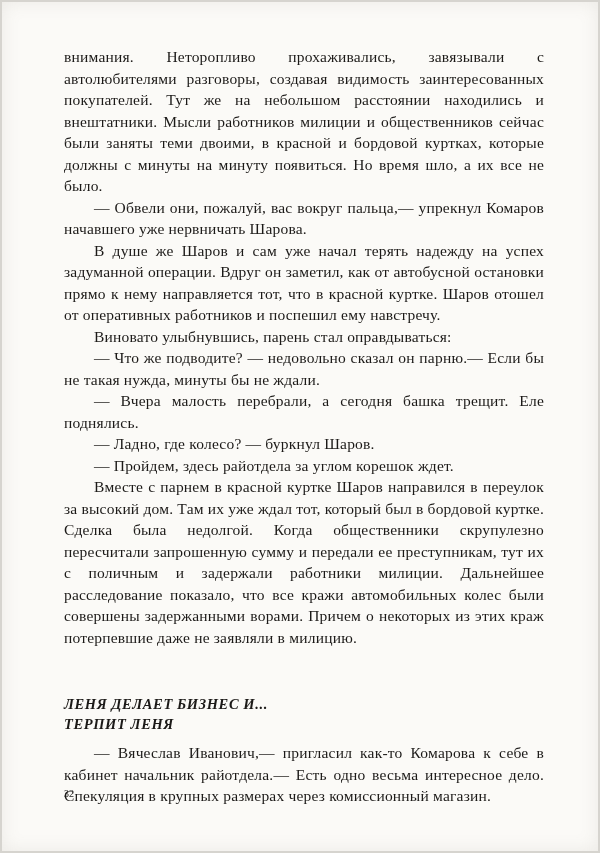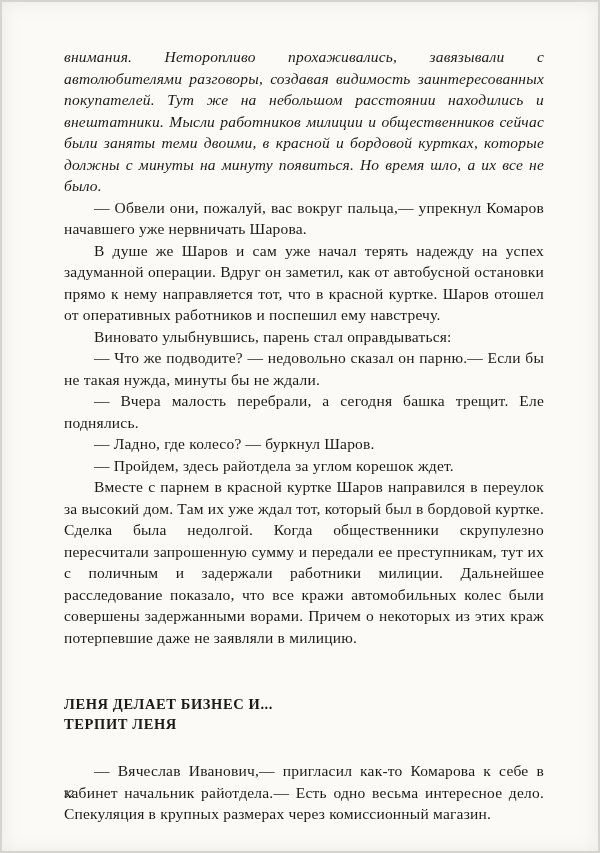--- a/index.html
+++ b/index.html
@@ -29,30 +29,30 @@
       line-height: 21.5px;
       text-align: justify;
       letter-spacing: 0.2px;
     }
     .text-block p {
       margin: 0;
       text-indent: 30px;
     }
     .text-block p.no-indent {
       text-indent: 0;
-      font-style: italic;
     }
     .section-heading {
       margin-top: 46px;
-      margin-bottom: 26px;
+      margin-bottom: 8px;
       font-weight: bold;
       font-size: 14.5px;
       line-height: 20px;
       letter-spacing: 0.6px;
       text-align: left;
+      font-style: italic;
     }
     .section-heading div {
       text-indent: 0;
     }
     .page-number {
       position: absolute;
       left: 62px;
       top: 786px;
       font-size: 10px;
       color: #1c1a18;

